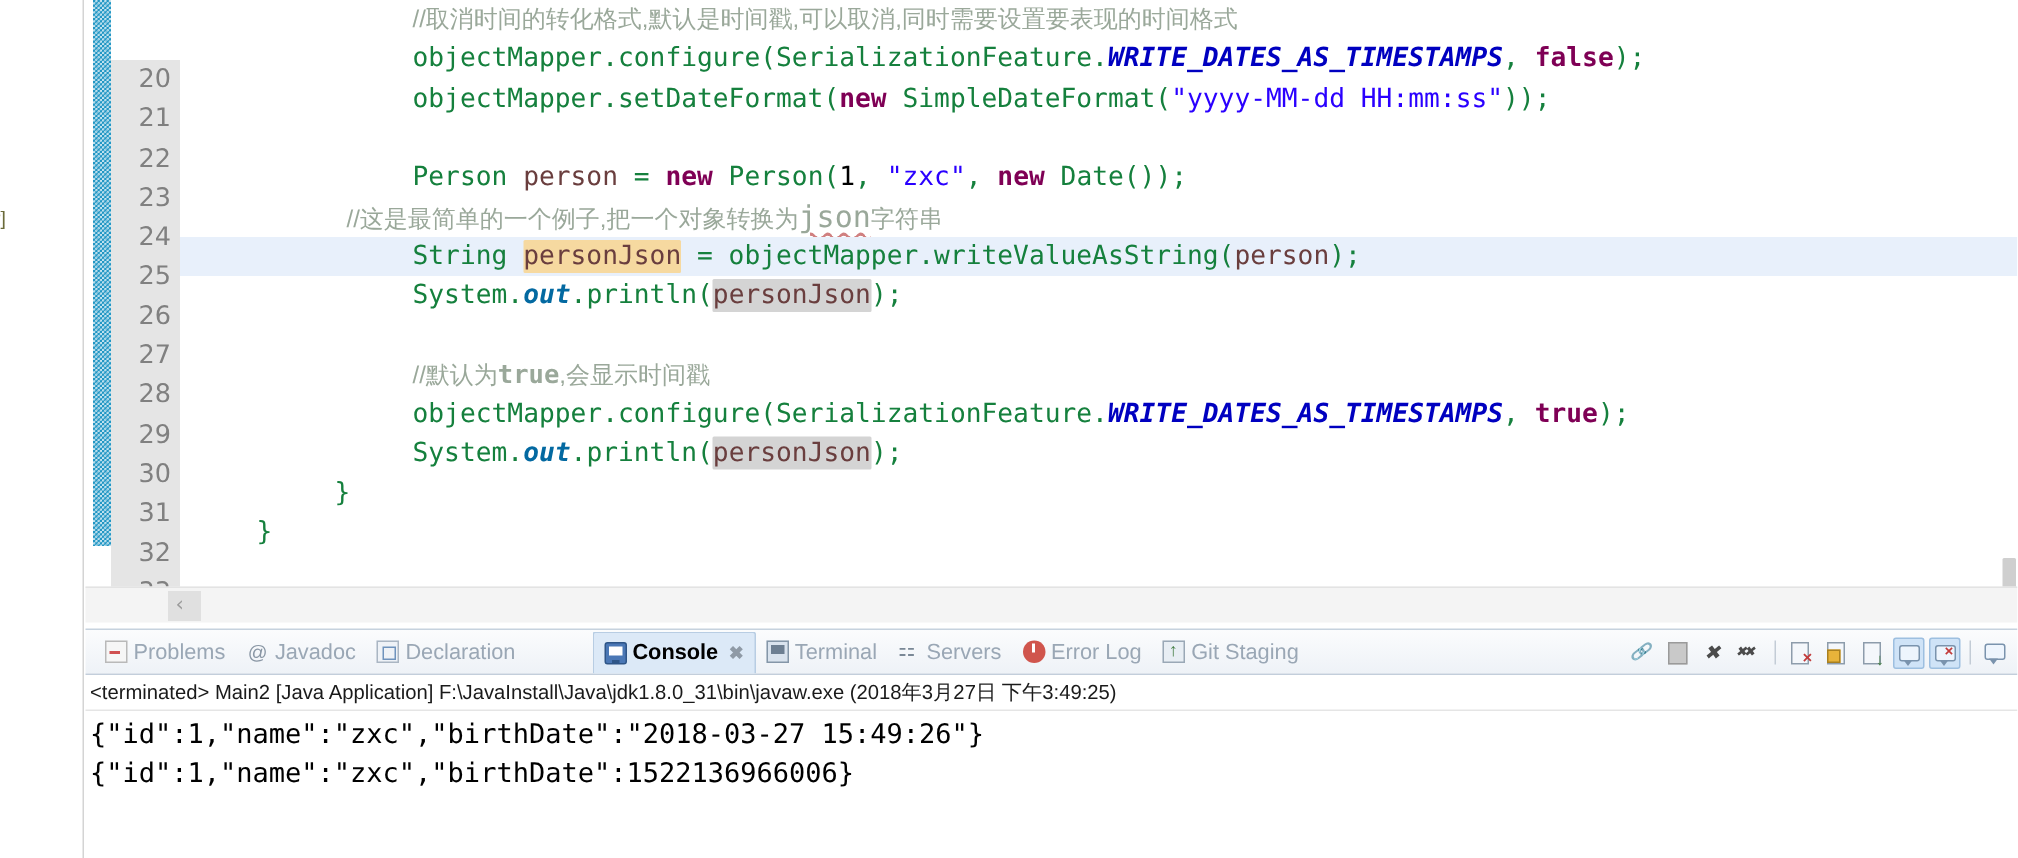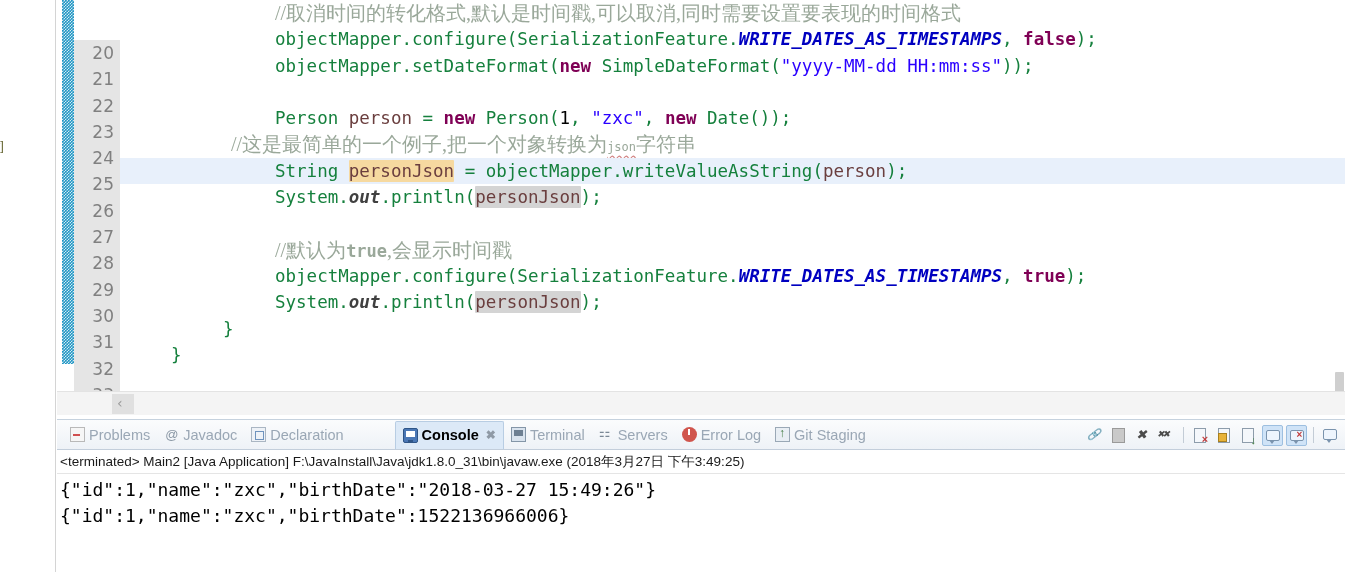--- a/index.html
+++ b/index.html
@@ -107,42 +107,42 @@
   .code-line.hl {
     background: #e8f0fb;
     width: 1282px;
   }
 
   
   .t-kw      { color: #7f0055; font-weight: bold; }
   .t-str     { color: #2a00ff; }
   .t-cmt     { color: #9aa89a; }
   .t-const   { color: #0000c0; font-style: italic; font-weight: bold; }
-  .t-static  { color: #404040; font-style: italic; font-weight: bold; }
+  .t-static  { color: #0369a1; font-style: italic; font-weight: bold; }
   .t-local   { color: #6a3e3e; }
   .t-plain   { color: #15803d; }
   .t-num     { color: #000000; }
 
   .hl-write {
     background: #f6d9a0;
     border-radius: 1px;
     padding: 1px 0;
   }
   .hl-read {
     background: #d4d4d4;
     border-radius: 1px;
     padding: 1px 0;
   }
   .wavy {
     text-decoration: underline;
     text-decoration-style: wavy;
     text-decoration-color: #d08080;
     text-underline-offset: 3px;
   }
-  .cjk { font-family: Liberation Serif, serif; font-size: 20px; }
+  .cjk { font-family: Liberation Sans, sans-serif; font-size: 16px; }
 
   
   .editor-hscroll {
     position: absolute;
     left: 57px; top: 391px;
     width: 1288px; height: 24px;
     background: #f4f4f4;
     border-top: 1px solid #e3e3e3;
   }
   .editor-hscroll .thumb {
@@ -340,21 +340,21 @@
       <div class="code-line"><span class="t-cmt cjk" style="margin-left:155px;">//取消时间的转化格式,默认是时间戳,可以取消,同时需要设置要表现的时间格式</span></div>
 
       <div class="code-line"><span class="t-plain" style="margin-left:155px;">objectMapper</span><span class="t-plain">.</span><span class="t-plain">configure</span><span class="t-plain">(</span><span class="t-plain">SerializationFeature</span><span class="t-plain">.</span><span class="t-const">WRITE_DATES_AS_TIMESTAMPS</span><span class="t-plain">, </span><span class="t-kw">false</span><span class="t-plain">);</span></div>
 
       <div class="code-line"><span class="t-plain" style="margin-left:155px;">objectMapper</span><span class="t-plain">.</span><span class="t-plain">setDateFormat</span><span class="t-plain">(</span><span class="t-kw">new</span><span class="t-plain"> SimpleDateFormat</span><span class="t-plain">(</span><span class="t-str">"yyyy-MM-dd HH:mm:ss"</span><span class="t-plain">));</span></div>
 
       <div class="code-line">&nbsp;</div>
 
       <div class="code-line"><span class="t-plain" style="margin-left:155px;">Person</span><span class="t-local"> person</span><span class="t-plain"> = </span><span class="t-kw">new</span><span class="t-plain"> Person</span><span class="t-plain">(</span><span class="t-num">1</span><span class="t-plain">, </span><span class="t-str">"zxc"</span><span class="t-plain">, </span><span class="t-kw">new</span><span class="t-plain"> Date</span><span class="t-plain">());</span></div>
 
-      <div class="code-line"><span class="t-cmt cjk" style="margin-left:111px;">//这是最简单的一个例子,把一个对象转换为</span><span class="t-cmt wavy" style="font-family:'DejaVu Sans Mono',monospace;font-size:12px;">json</span><span class="t-cmt cjk">字符串</span></div>
+      <div class="code-line"><span class="t-cmt cjk" style="margin-left:111px;">//这是最简单的一个例子,把一个对象转换为</span><span class="t-cmt wavy" style="font-family:'DejaVu Sans Mono',monospace;font-size:20px;">json</span><span class="t-cmt cjk">字符串</span></div>
 
       <div class="code-line hl"><span class="t-plain" style="margin-left:155px;">String</span><span>&nbsp;</span><span class="t-local hl-write">personJson</span><span class="t-plain"> = </span><span class="t-plain">objectMapper</span><span class="t-plain">.</span><span class="t-plain">writeValueAsString</span><span class="t-plain">(</span><span class="t-local">person</span><span class="t-plain">);</span></div>
 
       <div class="code-line"><span class="t-plain" style="margin-left:155px;">System</span><span class="t-plain">.</span><span class="t-static">out</span><span class="t-plain">.</span><span class="t-plain">println</span><span class="t-plain">(</span><span class="t-local hl-read">personJson</span><span class="t-plain">);</span></div>
 
       <div class="code-line">&nbsp;</div>
 
       <div class="code-line"><span class="t-cmt cjk" style="margin-left:155px;">//默认为</span><span class="t-cmt" style="font-family:'DejaVu Sans Mono',monospace;font-size:17px;font-weight:bold;">true</span><span class="t-cmt cjk">,会显示时间戳</span></div>
 
       <div class="code-line"><span class="t-plain" style="margin-left:155px;">objectMapper</span><span class="t-plain">.</span><span class="t-plain">configure</span><span class="t-plain">(</span><span class="t-plain">SerializationFeature</span><span class="t-plain">.</span><span class="t-const">WRITE_DATES_AS_TIMESTAMPS</span><span class="t-plain">, </span><span class="t-kw">true</span><span class="t-plain">);</span></div>

